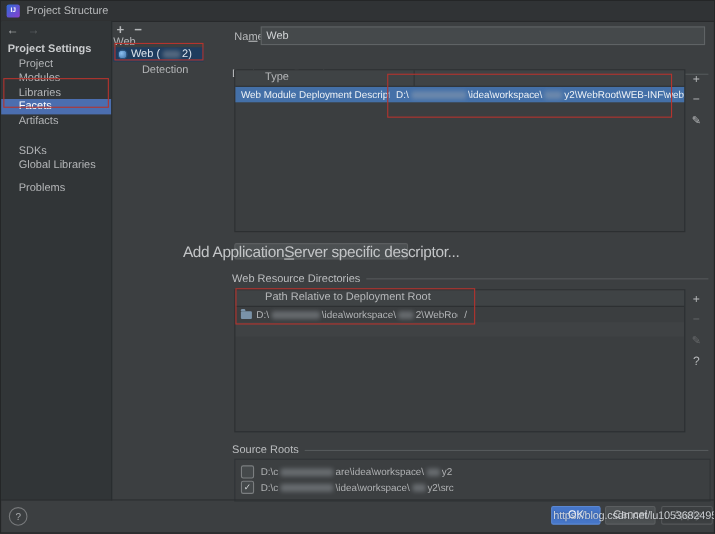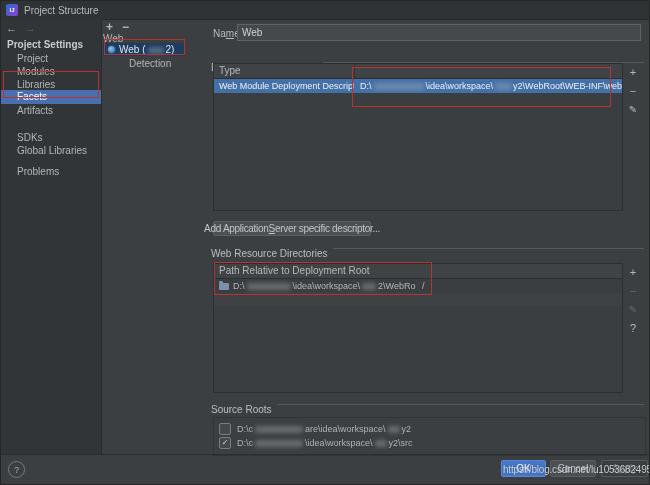--- a/index.html
+++ b/index.html
@@ -29,40 +29,40 @@
             display:flex;align-items:center;gap:3px;padding-left:4px;box-sizing:border-box;color:#dde4ec;white-space:nowrap;overflow:hidden;}
   .facet-icon{width:9px;height:9px;border-radius:50%;flex:0 0 auto;
               background:radial-gradient(circle at 35% 35%,#8cc0f0,#3a6ea5);border:1px solid #2b537d;box-sizing:border-box;}
   .tree-det{position:absolute;left:0;top:39px;color:#b4b6b8;padding-left:28px;}
   
   .content{position:absolute;left:197px;top:18px;right:0;bottom:29px;}
   .lbl{position:absolute;white-space:nowrap;color:#b8babc;}
   .mn{text-decoration:underline;}
   .field{position:absolute;left:39px;top:5px;right:8px;height:15px;background:#45494b;border:1px solid #5f6365;
          color:#d2d4d6;font-size:10px;padding:0 4px;font-family:"Liberation Sans",sans-serif;}
-  .sect{position:absolute;left:13px;right:5px;display:flex;align-items:flex-start;gap:5px;color:#bcbec0;white-space:nowrap;}
+  .sect{position:absolute;left:13px;right:5px;display:flex;align-items:center;gap:5px;color:#bcbec0;white-space:nowrap;}
   .sect::after{content:"";flex:1;height:1px;background:#55595b;}
   .tbl{position:absolute;left:15px;width:410px;background:#3b3e40;border:1px solid #2c2f31;box-sizing:border-box;}
   .thead{display:flex;height:14px;border-bottom:1px solid #2c2f31;background:#3f4345;color:#b6b8ba;}
-  .th{padding:1px 5px;box-sizing:border-box;white-space:nowrap;overflow:hidden;}
+  .th{padding:1px 5px;box-sizing:border-box;white-space:nowrap;overflow:hidden;margin-left:22px;}
   .trow{display:flex;height:14px;align-items:center;font-size:9px;white-space:nowrap;}
   .trow-sel{background:#4470a8;color:#eef2f6;}
   .td{padding:0 5px;box-sizing:border-box;overflow:hidden;white-space:nowrap;height:14px;line-height:14px;}
   .c1a{width:141px;flex:0 0 auto;border-right:1px solid rgba(0,0,0,.25);}
   .c1b{width:203px;flex:0 0 auto;border-right:1px solid rgba(0,0,0,.25);}
   .cfx{flex:1;}
   .stripe{height:13px;background:rgba(255,255,255,.025);}
   .vtool{position:absolute;width:18px;display:flex;flex-direction:column;align-items:center;gap:7px;color:#b6b8ba;font-size:11px;}
   .vtool .dim{color:#67696b;}
   .folder{width:10px;height:7px;background:#7a92a8;border-radius:1px;position:relative;flex:0 0 auto;margin-right:4px;display:inline-block;vertical-align:middle;}
   .folder::before{content:"";position:absolute;top:-2px;left:0;width:4px;height:2px;background:#7a92a8;border-radius:1px 1px 0 0;}
   .redacted{display:inline-block;height:7px;background:#a7adb3;opacity:.4;filter:blur(2px);border-radius:2px;margin:0 2px;vertical-align:middle;}
   .btn{position:absolute;border:1px solid #5b5e60;background:#4c5052;color:#c3c5c7;border-radius:2px;
        display:flex;align-items:center;justify-content:center;box-sizing:border-box;font-family:"Liberation Sans",sans-serif;}
-  .btn-add{left:15px;top:202px;width:158px;height:15px;font-size:10px;letter-spacing:-.3px;white-space:nowrap;}
+  .btn-add{left:15px;top:202px;width:158px;height:15px;font-size:14px;letter-spacing:-.3px;white-space:nowrap;}
   .srpanel{position:absolute;left:15px;top:398px;width:433px;height:39px;border:1px solid #303436;box-sizing:border-box;}
   .srrow{position:absolute;left:5px;display:flex;align-items:center;gap:6px;font-size:9px;color:#b0b2b4;white-space:nowrap;}
   .cb{width:10px;height:10px;border:1px solid #7b7e80;background:#45494b;border-radius:2px;flex:0 0 auto;
       display:flex;align-items:center;justify-content:center;font-size:8px;color:#d8dadc;line-height:1;}
   
   .footer{position:absolute;left:0;right:0;bottom:0;height:29px;border-top:1px solid #2b2e30;}
   .helpbtn{position:absolute;left:7px;top:6px;width:15px;height:15px;border:1px solid #77797b;border-radius:50%;
            display:flex;align-items:center;justify-content:center;color:#a7a9ab;font-size:9px;}
   .fbtn{height:17px;top:5px;font-size:10px;}
   .btn-ok{left:500px;width:45px;background:#4676c8;border-color:#5a87d2;color:#fff;}

